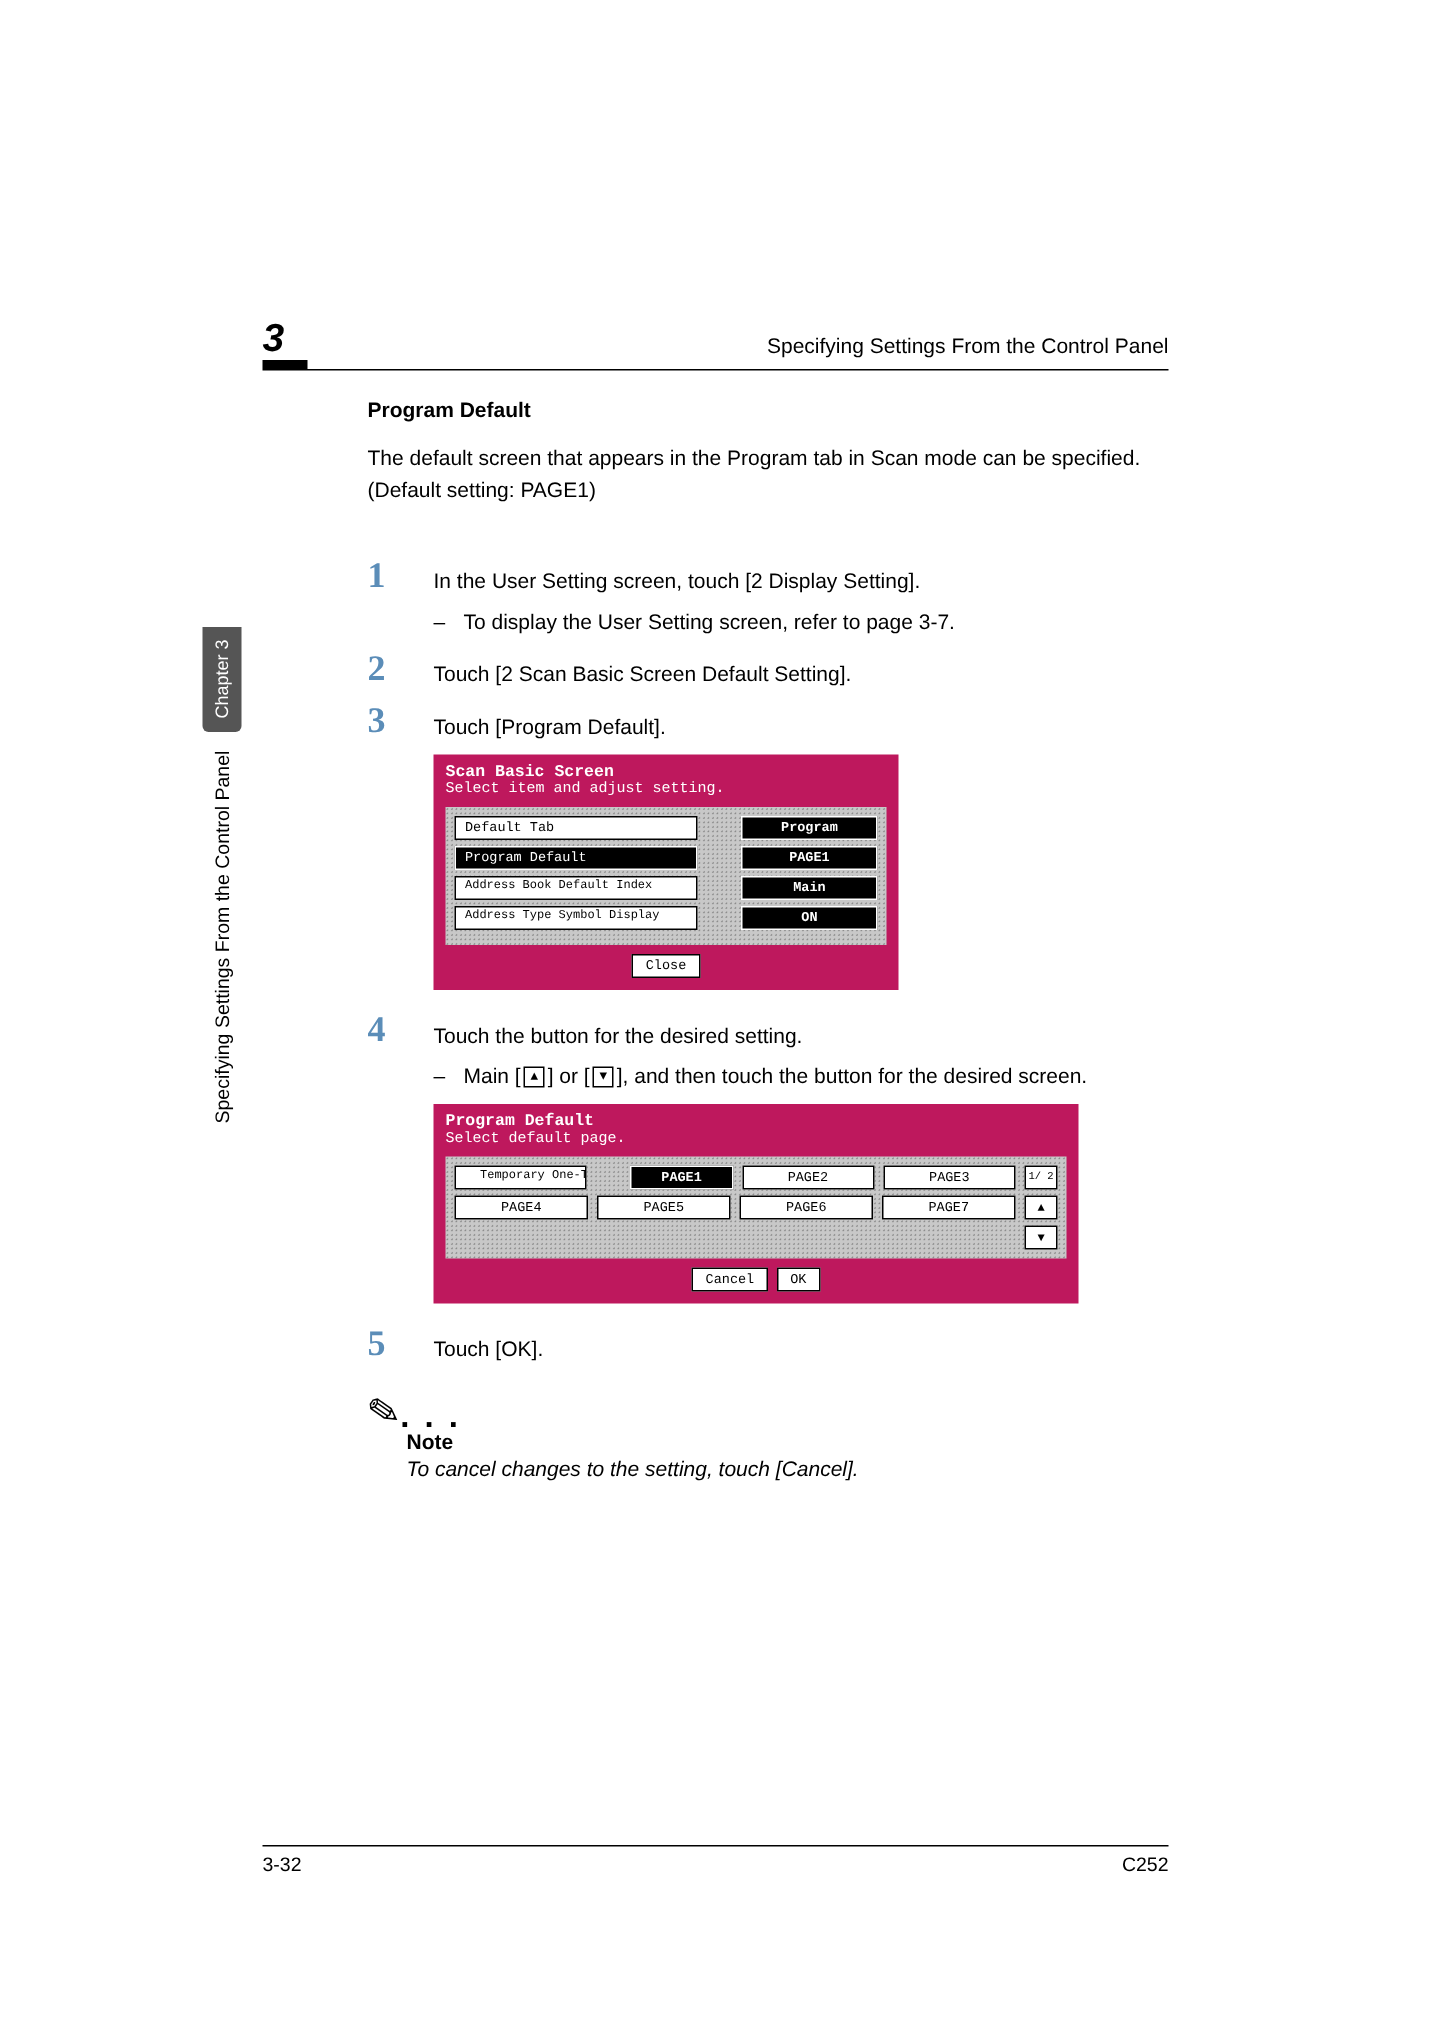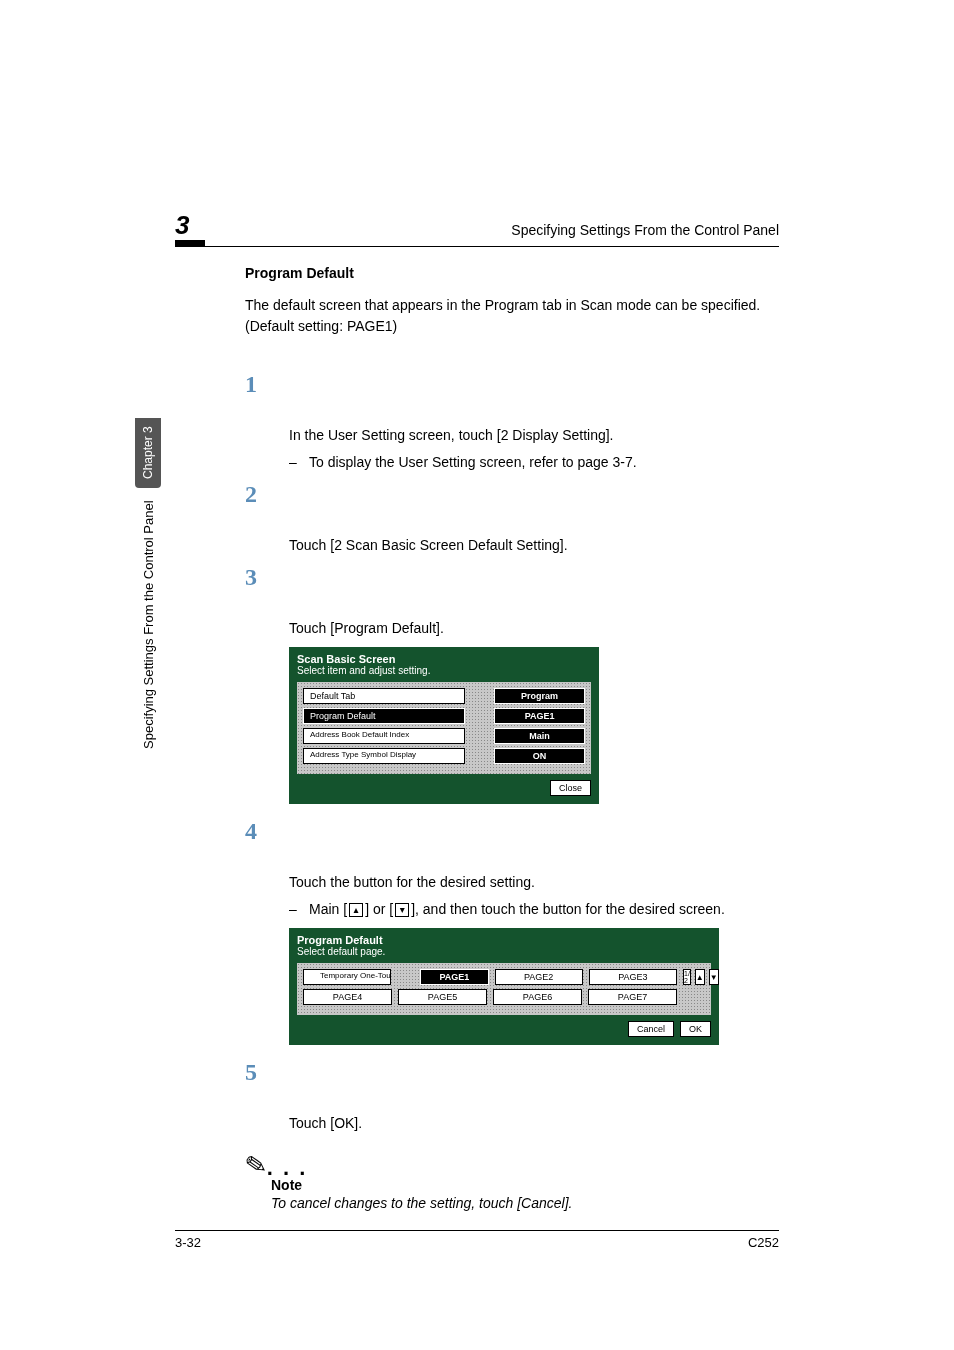--- a/index.html
+++ b/index.html
@@ -12,38 +12,38 @@
   .rule { position: absolute; left: 175px; right: 175px; top: 246px; height: 1px; background: #000; }
   .side-tab { position: absolute; left: 135px; top: 418px; width: 26px; height: 70px; background: #555; color: #fff; font-size: 12px; display: flex; align-items: center; justify-content: center; border-top-left-radius: 4px; border-top-right-radius: 4px; writing-mode: vertical-rl; transform: rotate(180deg); }
   .side-text { position: absolute; left: 138px; top: 500px; width: 20px; height: 420px; writing-mode: vertical-rl; transform: rotate(180deg); font-size: 13px; display: flex; align-items: center; justify-content: flex-end; }
 
   .content { position: absolute; left: 245px; right: 175px; top: 265px; }
   .section-title { font-weight: bold; font-size: 14px; margin-bottom: 14px; }
   .body-p { font-size: 14px; line-height: 1.5; margin-bottom: 34px; }
   ol.steps { list-style: none; }
   ol.steps > li { display: flex; gap: 22px; margin-bottom: 8px; align-items: flex-start; }
   .step-num { font-size: 24px; font-weight: bold; color: #5b8db8; min-width: 22px; font-family: Georgia, serif; font-style: normal; }
-  .step-body { flex: 1; font-size: 14px; line-height: 1.5; padding-top: 6px; margin-top: 48px; }
+  .step-body { flex: 1; font-size: 14px; line-height: 1.5; padding-top: 6px; }
   .substep { margin-top: 6px; padding-left: 20px; position: relative; font-size: 14px; line-height: 1.5; }
   .substep::before { content: "–"; position: absolute; left: 0; }
 
   
-  .shot { background: #14532d; color: #fff; font-family: Liberation Sans, sans-serif; font-size: 10px; margin: 8px 0 14px 44px; position: relative; }
+  .shot { background: #be185d; color: #fff; font-family: Liberation Mono, monospace; font-size: 10px; margin: 8px 0 14px 44px; position: relative; }
   .shot1 { width: 310px; padding: 6px 8px 8px 8px; }
   .shot2 { width: 430px; padding: 6px 8px 8px 8px; }
   .shot-title { font-size: 11px; font-weight: bold; }
   .shot-sub { font-size: 10px; margin-bottom: 6px; display: block; }
   .halftone { background-image: radial-gradient(#888 0.6px, #c8c8c8 0.6px); background-size: 3px 3px; padding: 6px; }
   .row { display: flex; gap: 6px; margin-bottom: 4px; }
   .wbtn { background: #fff; color: #000; border: 1px solid #000; font-size: 9px; padding: 2px 16px; text-align: center; flex: 1; white-space: nowrap; overflow: hidden; }
   .wbtn.wide { flex: 1.8; text-align: left; padding-left: 6px; }
   .bbtn { background: #000; color: #fff; border: 1px solid #fff; font-size: 9px; padding: 2px 6px; text-align: center; flex: 1; font-weight: bold; margin-left: 23px; }
-  .shot .footer { display: flex; justify-content: flex-end; gap: 6px; margin-top: 6px; }
+  .shot .footer { display: flex; justify-content: center; gap: 6px; margin-top: 6px; }
   .foot-btn { background: #fff; color: #000; border: 1px solid #000; font-size: 9px; padding: 2px 8px; }
-  .pager-col { display: flex; flex-direction: row; gap: 4px; width: 22px; }
+  .pager-col { display: flex; flex-direction: column; gap: 4px; width: 22px; }
   .pager { background: #fff; color: #000; border: 1px solid #000; font-size: 8px; height: 16px; display: flex; align-items: center; justify-content: center; }
   .grid { display: flex; gap: 6px; }
   .gridmain { flex: 1; }
 
   .note-block { margin-top: 16px; margin-left: 0; }
   .note-icon { font-size: 26px; display: inline-block; transform: rotate(-10deg); }
   .note-dots { font-size: 22px; font-weight: bold; vertical-align: bottom; letter-spacing: 2px; }
   .note-head { font-weight: bold; font-size: 14px; margin-left: 26px; margin-top: -4px; }
   .note-body { font-style: italic; font-size: 14px; margin-left: 26px; margin-top: 2px; }
 

